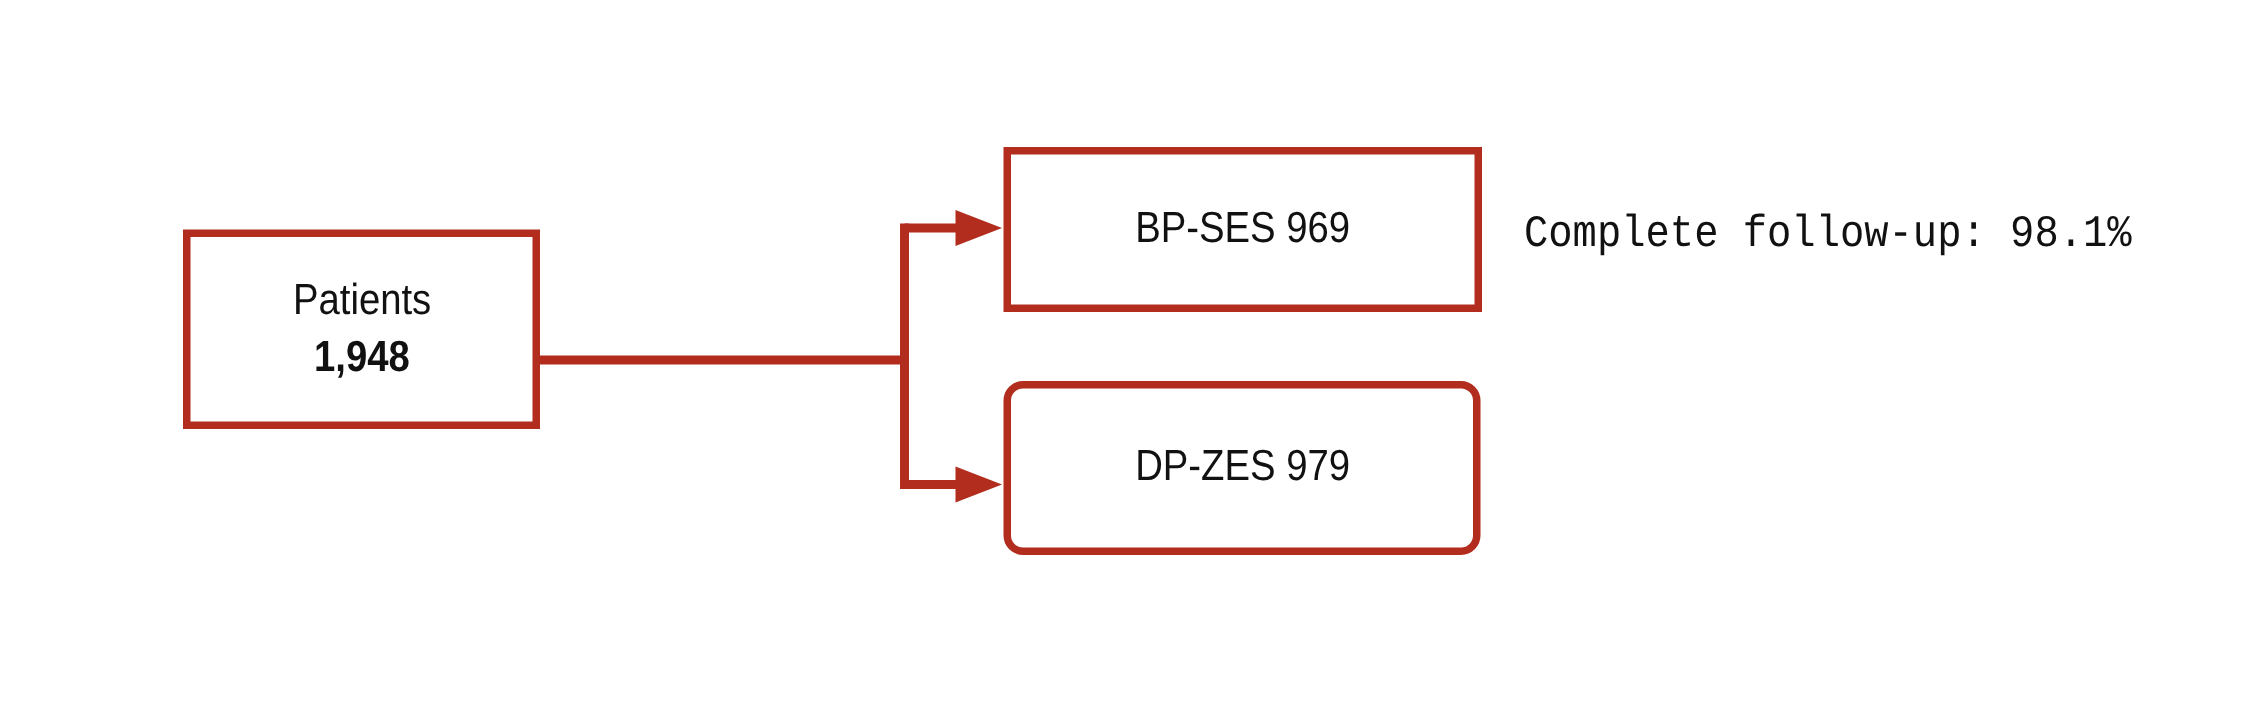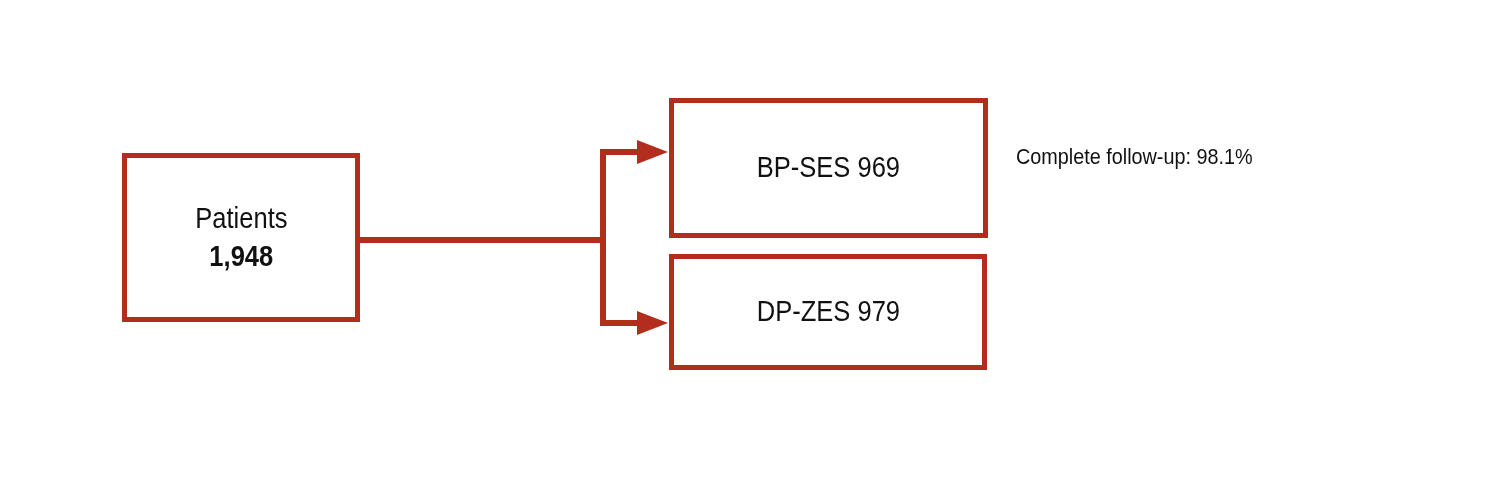--- a/index.html
+++ b/index.html
@@ -39,50 +39,51 @@
     position: absolute;
     border: 5px solid var(--accent);
     background: #ffffff;
     display: flex;
     flex-direction: column;
     align-items: center;
     justify-content: center;
   }
   .root-box {
     left: 122px; top: 153px;
-    width: 238px; height: 169px;
+    width: 238px; height: 133px;
   }
   .branch-box-top {
     left: 669px; top: 98px;
-    width: 319px; height: 140px;
+    width: 319px; height: 110px;
   }
   .branch-box-bottom {
     left: 669px; top: 254px;
-    width: 318px; height: 116px;
+    width: 318px; height: 116px; border-radius: 13px;
   }
   .box-label {
     font-size: 29px;
     line-height: 1.28;
     transform: scaleX(0.88);
     transform-origin: center center;
     white-space: nowrap;
   }
   .box-value {
     font-size: 29px;
     font-weight: 700;
     line-height: 1.28;
     transform: scaleX(0.88);
     transform-origin: center center;
     white-space: nowrap;
   }
   .annotation {
     position: absolute;
     left: 1016px;
-    font-size: 22px;
+    font-size: 30px;
     white-space: nowrap;
+    font-family: Liberation Mono, monospace;
   }
   .annotation-top { top: 157px; }
   .annotation-bottom { top: 313px; }
   .annotation .ann-text {
     display: inline-block;
     transform: translateY(-50%) scaleX(0.9);
     transform-origin: left center;
   }
 </style>
 </head>

